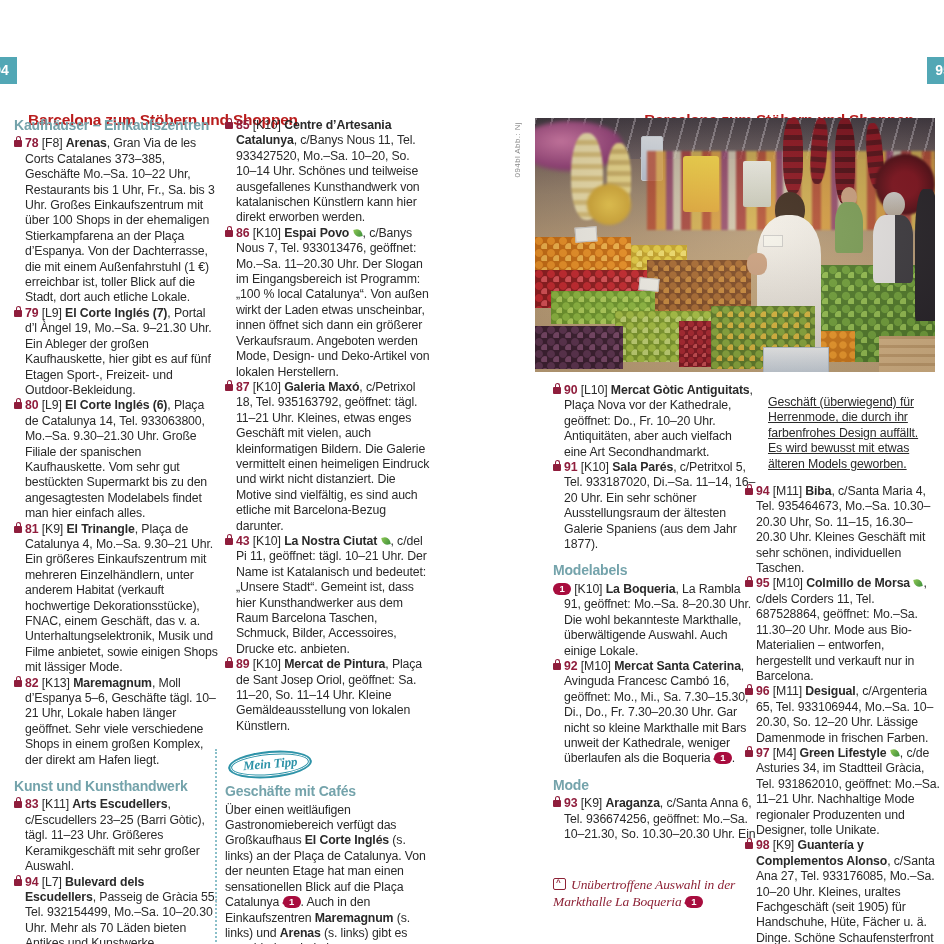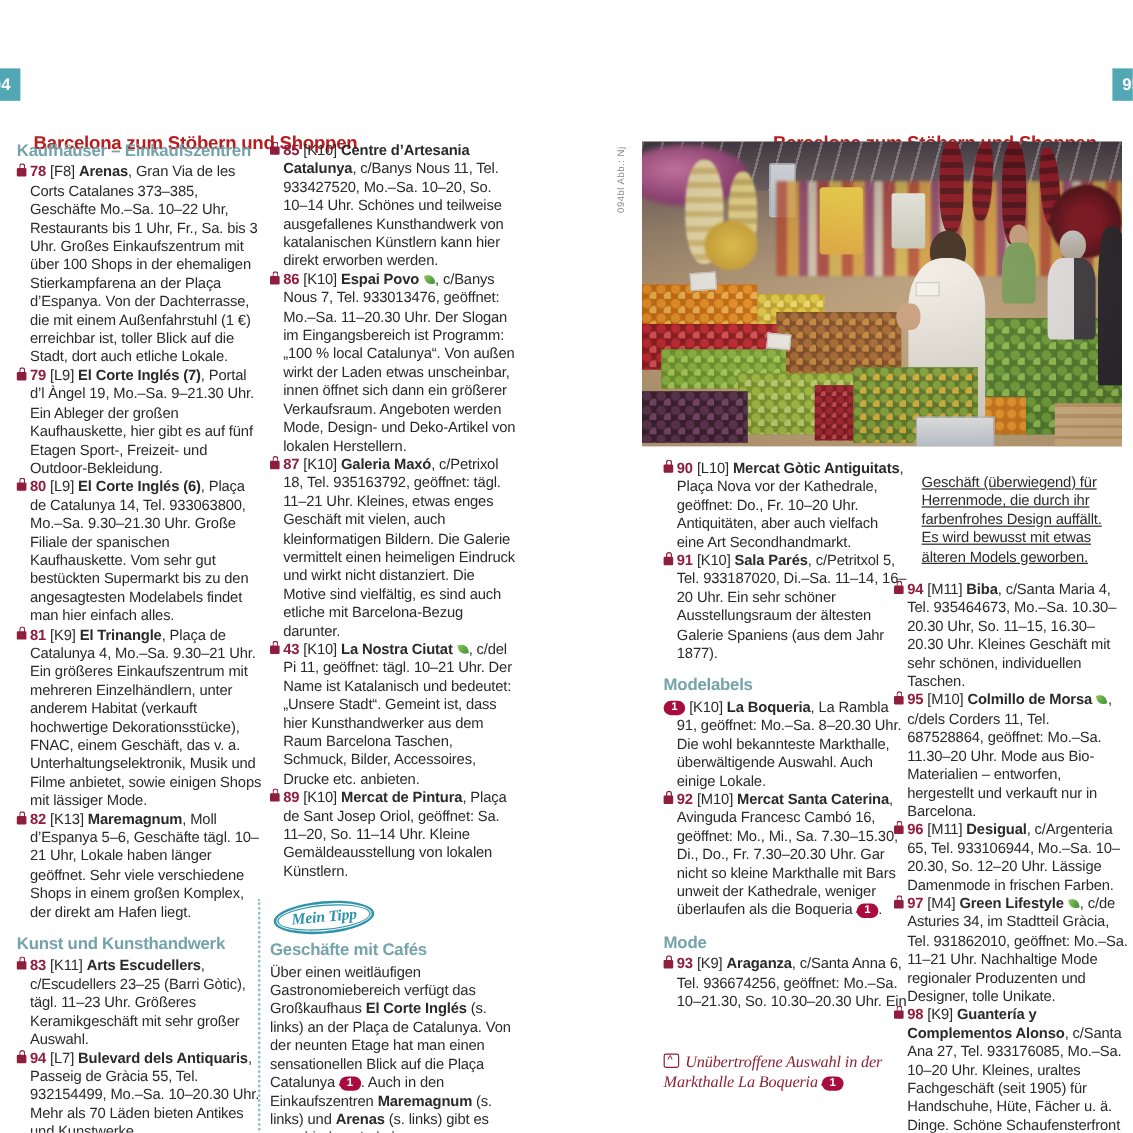--- a/index.html
+++ b/index.html
@@ -67,21 +67,21 @@
   <p class="entry"><span class="bag"></span><span class="num">80</span> <span>[L9]</span> <span class="name">El Corte Inglés (6)</span><span>, Plaça de Catalunya 14, Tel. 933063800, Mo.–Sa. 9.30–21.30 Uhr. Große Filiale der spanischen Kaufhauskette. Vom sehr gut bestückten Supermarkt bis zu den angesagtesten Modelabels findet man hier einfach alles.</span></p>
 
   <p class="entry"><span class="bag"></span><span class="num">81</span> <span>[K9]</span> <span class="name">El Trinangle</span><span>, Plaça de Catalunya 4, Mo.–Sa. 9.30–21 Uhr. Ein größeres Einkaufszentrum mit mehreren Einzelhändlern, unter anderem Habitat (verkauft hochwertige Dekorationsstücke), FNAC, einem Geschäft, das v. a. Unterhaltungselektronik, Musik und Filme anbietet, sowie einigen Shops mit lässiger Mode.</span></p>
 
   <p class="entry"><span class="bag"></span><span class="num">82</span> <span>[K13]</span> <span class="name">Maremagnum</span><span>, Moll d’Espanya 5–6, Geschäfte tägl. 10–21 Uhr, Lokale haben länger geöffnet. Sehr viele verschiedene Shops in einem großen Komplex, der direkt am Hafen liegt.</span></p>
 
   <h3 class="h-sec mt">Kunst und Kunsthandwerk</h3>
 
   <p class="entry"><span class="bag"></span><span class="num">83</span> <span>[K11]</span> <span class="name">Arts Escudellers</span><span>, c/Escudellers 23–25 (Barri Gòtic), tägl. 11–23 Uhr. Größeres Keramikgeschäft mit sehr großer Auswahl.</span></p>
 
-  <p class="entry"><span class="bag"></span><span class="num">94</span> <span>[L7]</span> <span class="name">Bulevard dels Antiquaris</span><span>, Passeig de Gràcia 55, Tel. 932154499, Mo.–Sa. 10–20.30 Uhr. Mehr als 70 Läden bieten Antikes und Kunstwerke.</span></p>
+  <p class="entry"><span class="bag"></span><span class="num">94</span> <span>[L7]</span> <span class="name">Bulevard dels Escudellers</span><span>, Passeig de Gràcia 55, Tel. 932154499, Mo.–Sa. 10–20.30 Uhr. Mehr als 70 Läden bieten Antikes und Kunstwerke.</span></p>
 </div>
 
 <div class="col" style="left:225px;top:118px;width:206px;">
   <p class="entry"><span class="bag"></span><span class="num">85</span> <span>[K10]</span> <span class="name">Centre d’Artesania Catalunya</span><span>, c/Banys Nous 11, Tel. 933427520, Mo.–Sa. 10–20, So. 10–14 Uhr. Schönes und teilweise ausgefallenes Kunsthandwerk von katalanischen Künstlern kann hier direkt erworben werden.</span></p>
 
   <p class="entry"><span class="bag"></span><span class="num">86</span> <span>[K10]</span> <span class="name">Espai Povo</span> <span class="eco"></span><span>, c/Banys Nous 7, Tel. 933013476, geöffnet: Mo.–Sa. 11–20.30 Uhr. Der Slogan im Eingangsbereich ist Programm: „100 % local Catalunya“. Von außen wirkt der Laden etwas unscheinbar, innen öffnet sich dann ein größerer Verkaufsraum. Angeboten werden Mode, Design- und Deko-Artikel von lokalen Herstellern.</span></p>
 
   <p class="entry"><span class="bag"></span><span class="num">87</span> <span>[K10]</span> <span class="name">Galeria Maxó</span><span>, c/Petrixol 18, Tel. 935163792, geöffnet: tägl. 11–21 Uhr. Kleines, etwas enges Geschäft mit vielen, auch kleinformatigen Bildern. Die Galerie vermittelt einen heimeligen Eindruck und wirkt nicht distanziert. Die Motive sind vielfältig, es sind auch etliche mit Barcelona-Bezug darunter.</span></p>
 
   <p class="entry"><span class="bag"></span><span class="num">43</span> <span>[K10]</span> <span class="name">La Nostra Ciutat</span> <span class="eco"></span><span>, c/del Pi 11, geöffnet: tägl. 10–21 Uhr. Der Name ist Katalanisch und bedeutet: „Unsere Stadt“. Gemeint ist, dass hier Kunsthandwerker aus dem Raum Barcelona Taschen, Schmuck, Bilder, Accessoires, Drucke etc. anbieten.</span></p>

